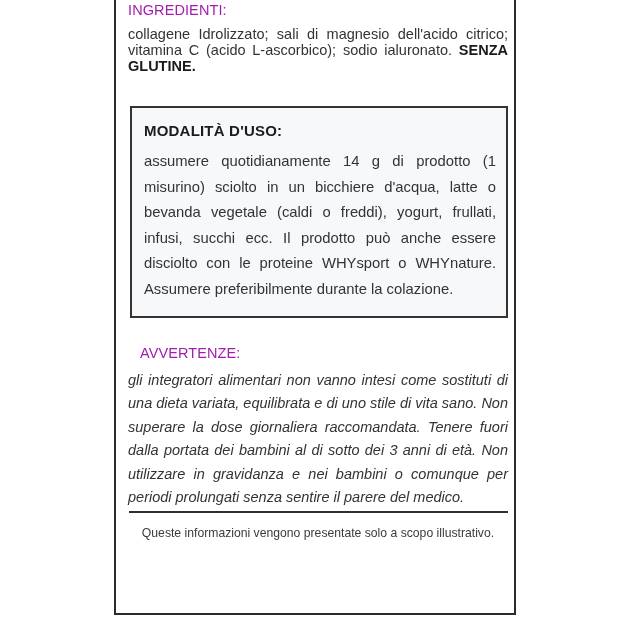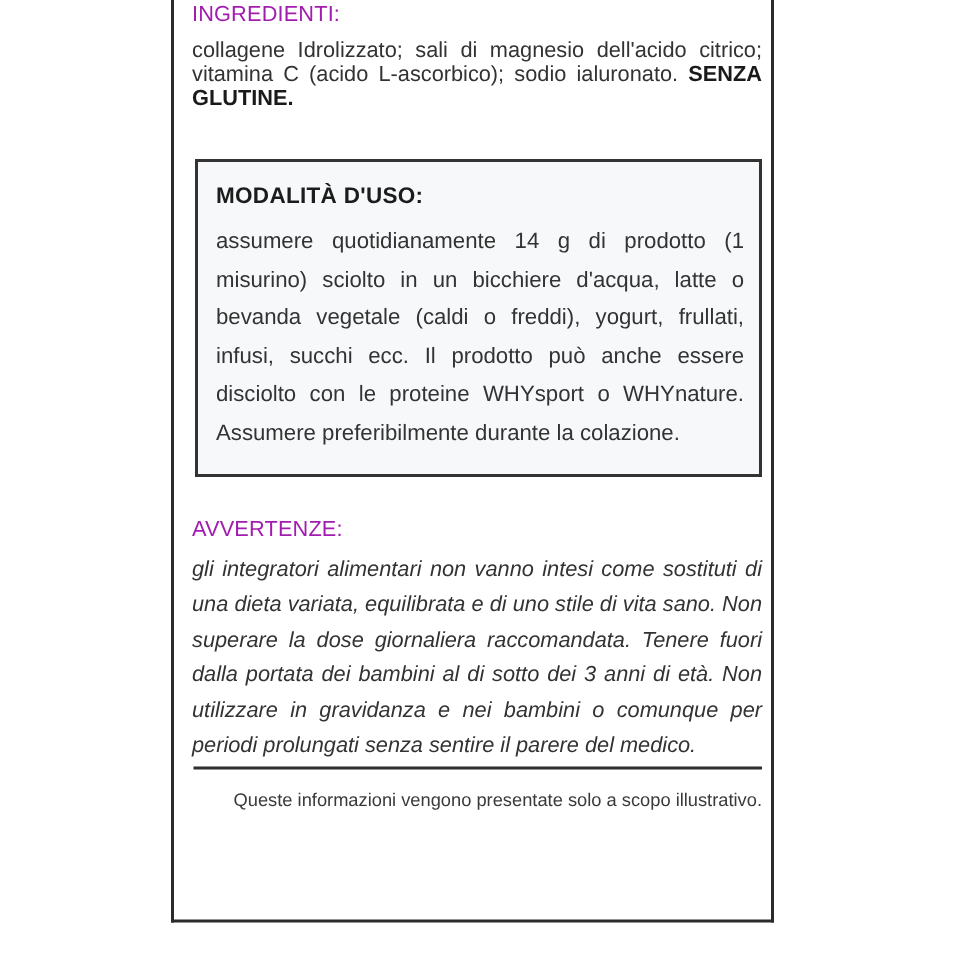--- a/index.html
+++ b/index.html
@@ -96,21 +96,21 @@
     text-justify: inter-word;
   }
 
   
   #avvertenze-block {
     position: absolute;
     left: 12px;
     top: 352px;
     width: 380px;
   }
-  #avvertenze-block .sec-heading { margin-bottom: 6px; }
+  #avvertenze-block .sec-heading { margin-bottom: 6px; margin-left: 12px; }
   #avvertenze-text { width: 380px; line-height: 23.4px; font-style: italic; }
 
   
   #note-divider {
     position: absolute;
     left: 13px;
     top: 519px;
     width: 379px;
     height: 0;
     border-top: 2px solid #2f2f2f;
@@ -130,21 +130,21 @@
     margin-bottom: 2px;
     white-space: nowrap;
   }
   .note-text {
     font-size: 12.2px;
     line-height: 16.4px;
     color: #3a3a3a;
     text-align: justify;
     text-justify: inter-word;
   }
-  .note-text.single { text-align: right; }
+  .note-text.single { text-align: center; }
 </style>
 </head>
 <body>
 
 <div id="panel">
 
   <div id="ingredienti-block">
     <div class="sec-heading">INGREDIENTI:</div>
     <div class="body-text" id="ingredienti-text"><span>collagene Idrolizzato; sali di magnesio dell'acido citrico; vitamina C (acido L-ascorbico); sodio ialuronato. </span><span class="bold">SENZA GLUTINE.</span></div>
   </div>

